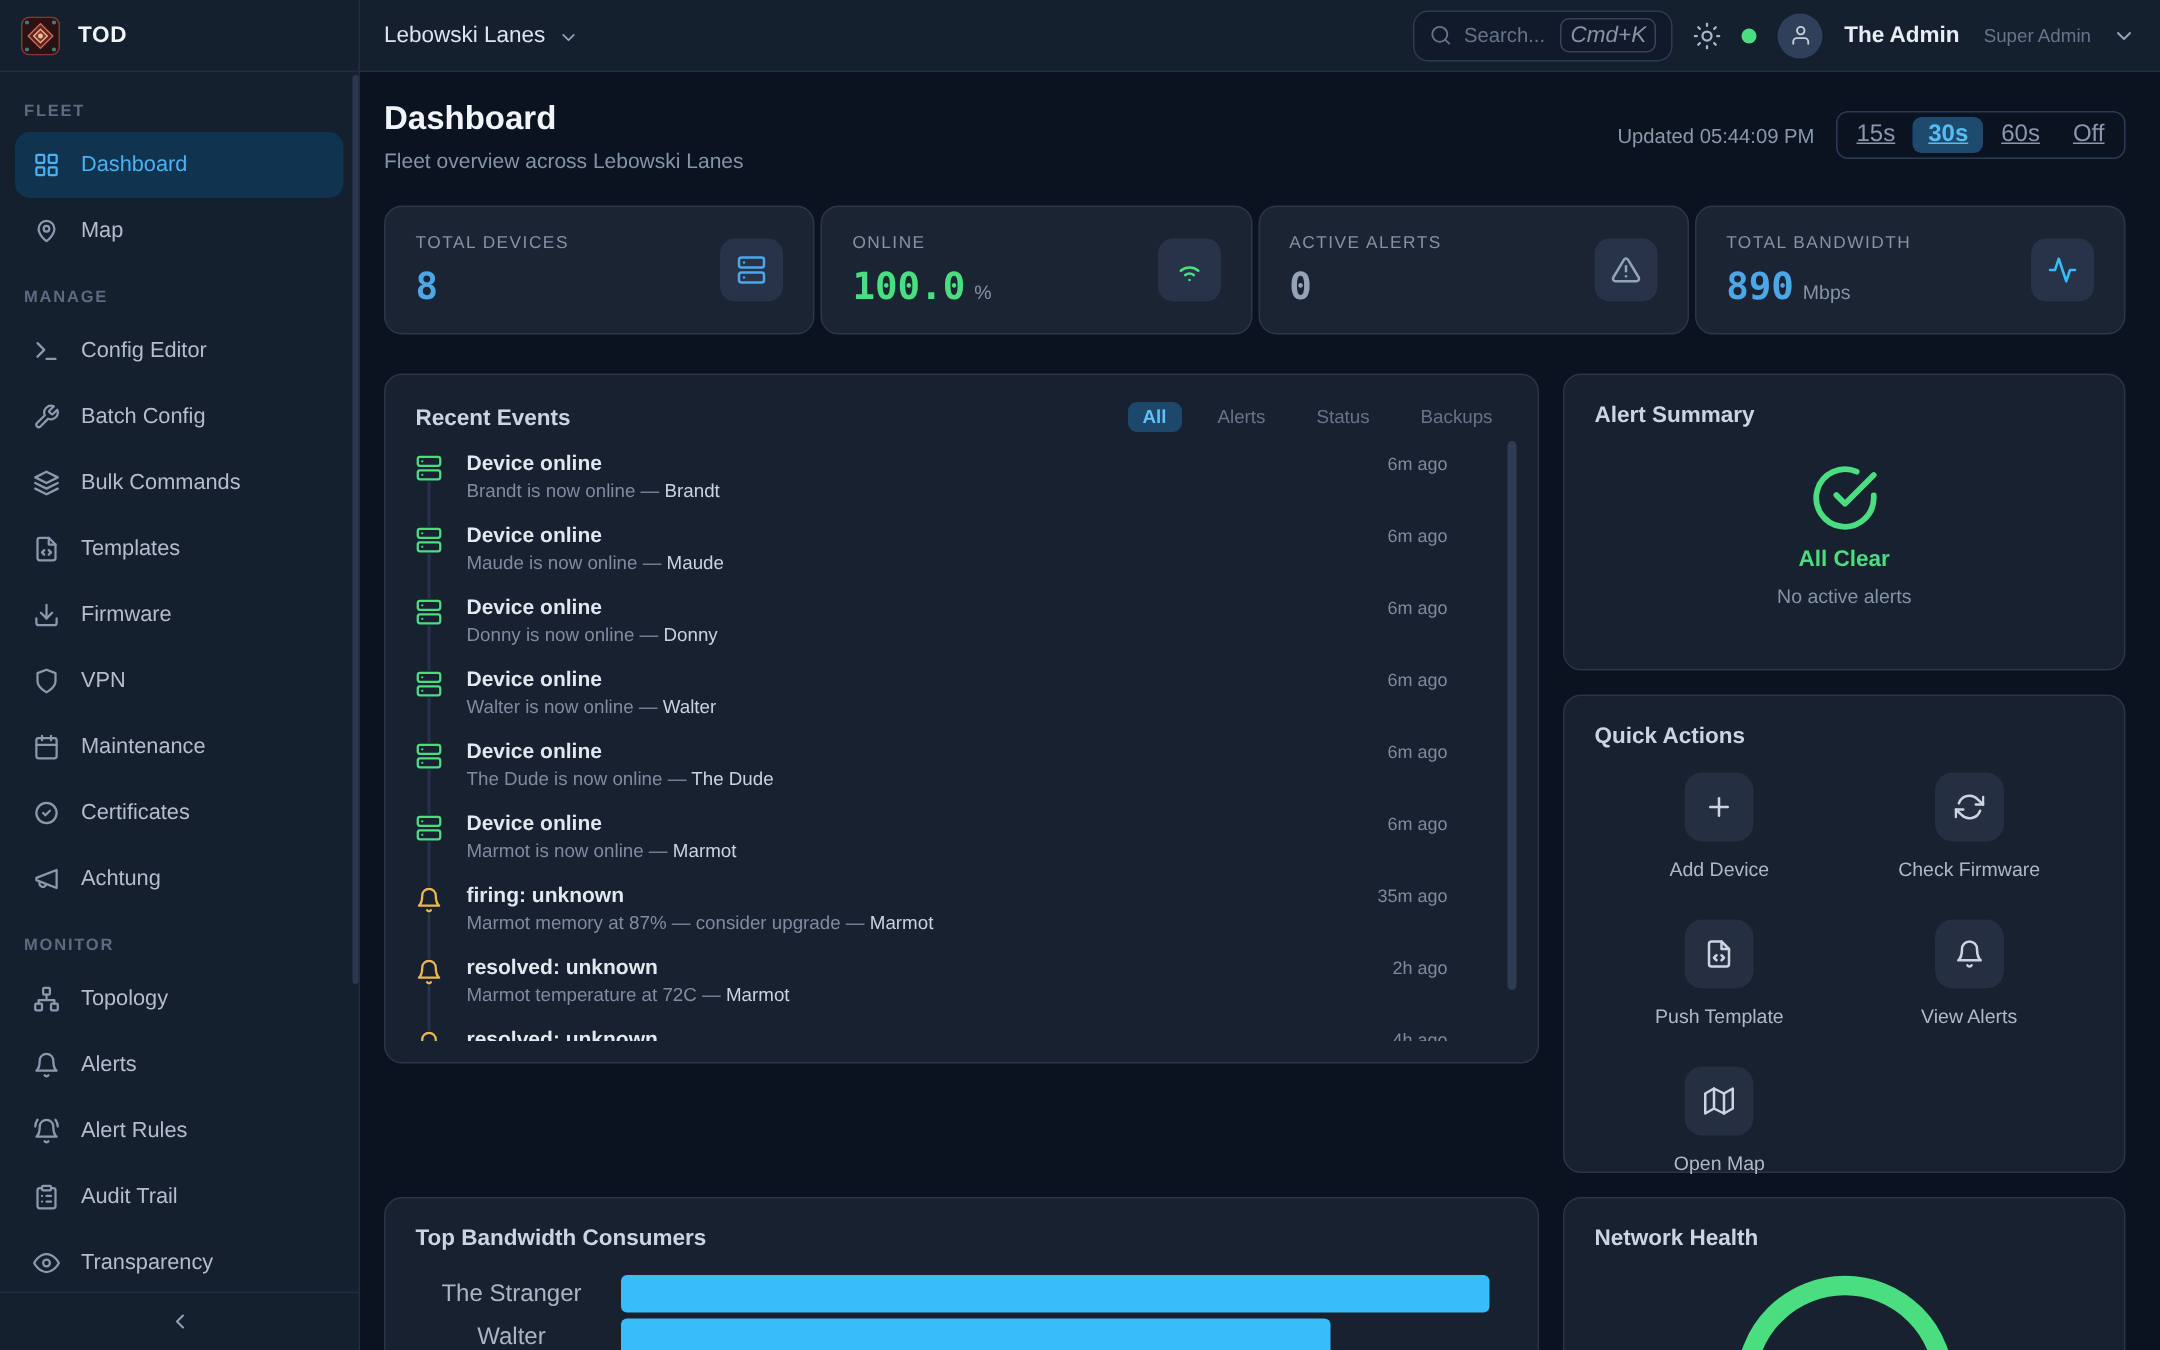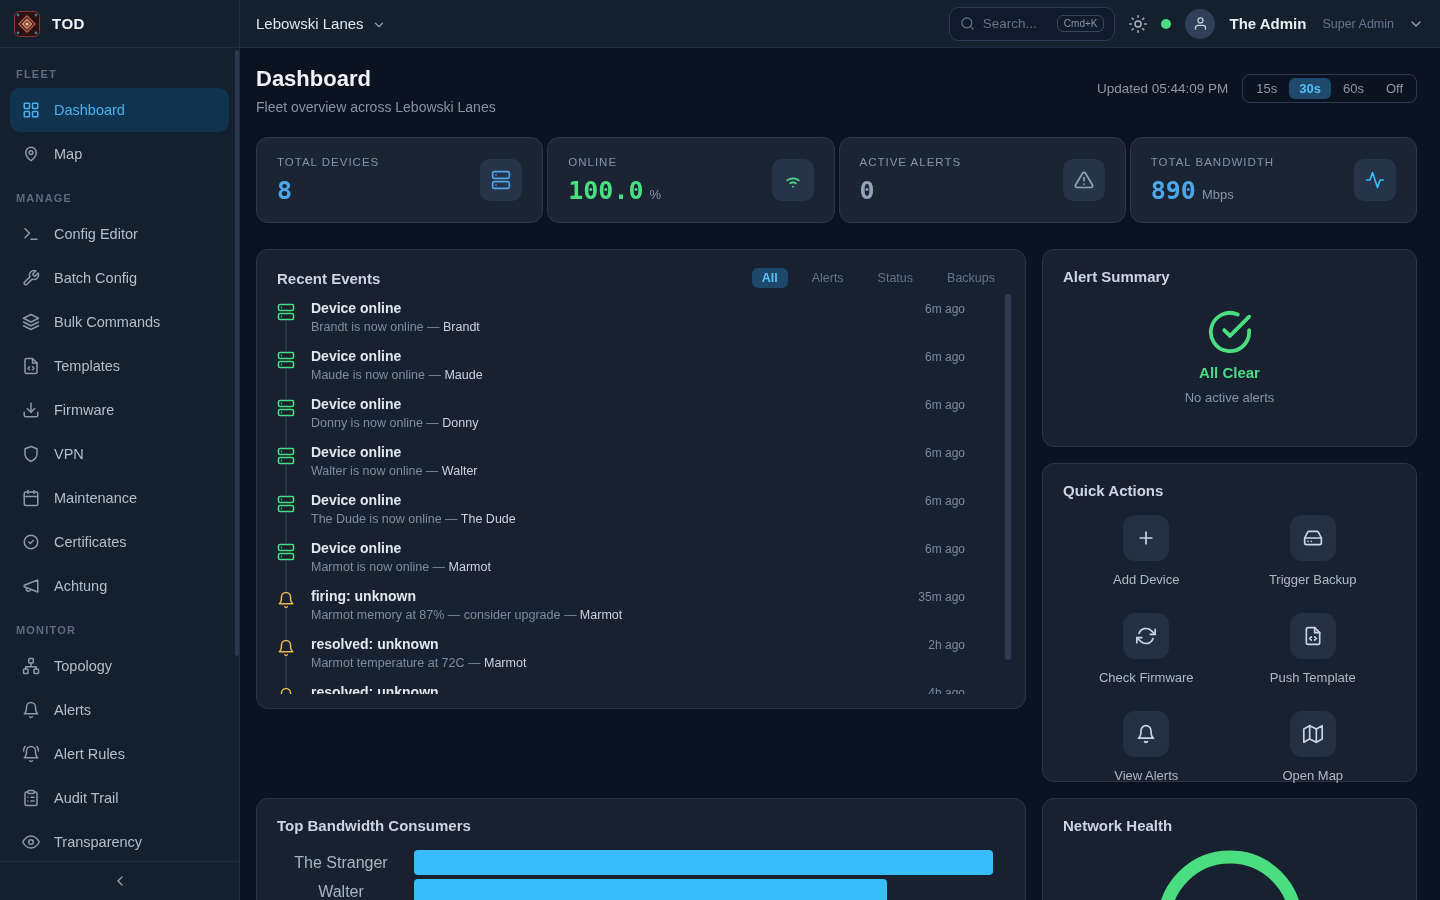--- a/index.html
+++ b/index.html
@@ -31,22 +31,22 @@
   .fleet-name { font-size:15px; color:#dce4ee; }
   .chev { width:14px; height:14px; color:#94a3b8; }
   .topbar-right { margin-left:auto; display:flex; align-items:center; gap:14px; }
   .searchbox {
     display:flex; align-items:center; gap:8px; height:34px; padding:0 10px;
     background:#101a2a; border:1px solid #2c3a52; border-radius:10px; min-width:150px;
   }
   .searchbox .ic { width:15px; height:15px; color:#64748b; }
   .search-ph { font-size:13.5px; color:#64748b; }
   .kbd {
-    font-size:10px; color:#8494aa; border:1px solid #36445c; border-radius:6px;
-    padding:2px 6px; margin-left:12px; white-space:nowrap;
+    font-size:15px; color:#8494aa; border:1px solid #36445c; border-radius:6px;
+    padding:2px 6px; margin-left:2px; white-space:nowrap;font-style:italic;
   }
   .theme-btn { width:18px; height:18px; color:#aab6c6; cursor:pointer; }
   .status-dot { width:10px; height:10px; border-radius:50%; background:#4ade80; }
   .avatar {
     width:30px; height:30px; border-radius:50%; background:#31405a;
     display:flex; align-items:center; justify-content:center; color:#c6cfdc; cursor:pointer;
   }
   .avatar .ic { width:15px; height:15px; }
   .user-name { font-size:15px; font-weight:600; color:#e8edf4; }
   .user-role { font-size:12.5px; color:#64748b; margin-left:2px; }
@@ -85,22 +85,22 @@
   .page-header { display:flex; align-items:flex-start; justify-content:space-between; margin-bottom:22px; }
   .page-title { font-size:22px; font-weight:700; color:#f1f5f9; }
   .page-subtitle { font-size:14px; color:#8494a8; margin-top:7px; }
   .header-right { display:flex; align-items:center; gap:14px; margin-top:8px; }
   .updated { font-size:13.5px; color:#8a98ac; }
   .segmented {
     display:flex; align-items:center; gap:2px; padding:3px;
     border:1px solid #2b3a52; border-radius:8px;
   }
   .seg-btn {
-    font-size:13px; color:#8b98ab; padding:3px 10px; border-radius:6px;
-    background:transparent; border:none; cursor:pointer; font-family:inherit;
+    font-size:16px; color:#8b98ab; padding:3px 10px; border-radius:6px;
+    background:transparent; border:none; cursor:pointer; font-family:inherit;text-decoration:underline;
   }
   .seg-btn.active { background:#1d4a6d; color:#55bdf2; font-weight:600; }
 
   
   .stats-row { display:grid; grid-template-columns:repeat(4,1fr); gap:4px; margin-bottom:26px; }
   .stat-card {
     background:#1a2433; border:1px solid #2b3749; border-radius:12px;
     padding:16px 20px; height:86px; display:flex; align-items:center; justify-content:space-between;
   }
   .stat-label { font-size:11.5px; letter-spacing:1px; color:#8593a8; text-transform:uppercase; }
@@ -708,33 +708,20 @@
                       <line x1="5" y1="12" x2="19" y2="12"></line>
                     </svg>
                   </span>
                 </div>
                 <div class="qa-label">Add Device</div>
               </div>
               <div class="qa-item">
                 <div class="qa-iconbox">
                   <span class="ic ">
                     <svg viewBox="0 0 24 24" fill="none" stroke="currentColor" stroke-width="2" stroke-linecap="round" stroke-linejoin="round">
-                      <line x1="22" y1="12" x2="2" y2="12"></line>
-                      <path d="M5.45 5.11 2 12v6a2 2 0 0 0 2 2h16a2 2 0 0 0 2-2v-6l-3.45-6.89A2 2 0 0 0 16.76 4H7.24a2 2 0 0 0-1.79 1.11z"></path>
-                      <line x1="6" y1="16" x2="6.01" y2="16"></line>
-                      <line x1="10" y1="16" x2="10.01" y2="16"></line>
-                    </svg>
-                  </span>
-                </div>
-                <div class="qa-label">Trigger Backup</div>
-              </div>
-              <div class="qa-item">
-                <div class="qa-iconbox">
-                  <span class="ic ">
-                    <svg viewBox="0 0 24 24" fill="none" stroke="currentColor" stroke-width="2" stroke-linecap="round" stroke-linejoin="round">
                       <polyline points="23 4 23 10 17 10"></polyline>
                       <polyline points="1 20 1 14 7 14"></polyline>
                       <path d="M3.51 9a9 9 0 0 1 14.85-3.36L23 10"></path>
                       <path d="M1 14l4.64 4.36A9 9 0 0 0 20.49 15"></path>
                     </svg>
                   </span>
                 </div>
                 <div class="qa-label">Check Firmware</div>
               </div>
               <div class="qa-item">

